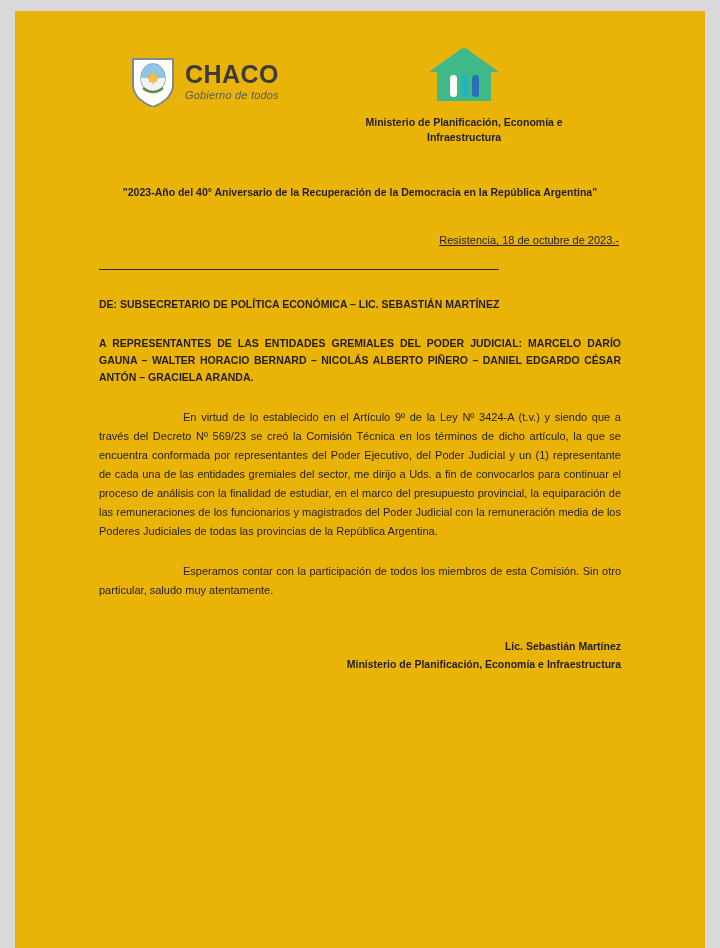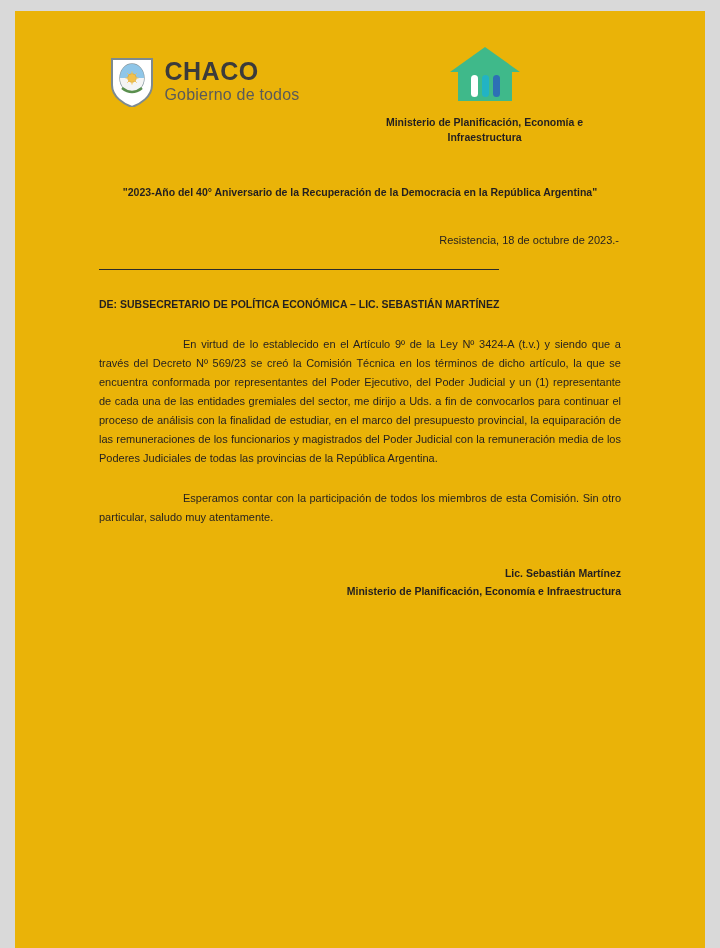--- a/index.html
+++ b/index.html
@@ -45,24 +45,25 @@
     flex-direction: column;
     line-height: 1;
   }
   .chaco-title {
     font-size: 25px;
     font-weight: bold;
     letter-spacing: 0.5px;
     color: #3b3b3b;
   }
   .chaco-sub {
-    font-size: 16px;
+    font-size: 11px;
     color: #5a5a5a;
     margin-top: 3px;
     letter-spacing: 0.2px;
+    font-style: italic;
   }
   
   .min-logo {
     display: flex;
     flex-direction: column;
     align-items: center;
     width: 250px;
   }
   .min-mark {
     width: 74px;
@@ -87,20 +88,21 @@
     font-size: 10.5px;
     font-weight: bold;
     margin-top: 40px;
     line-height: 1.4;
   }
   .place-date {
     text-align: right;
     font-size: 11px;
     margin-top: 34px;
     padding-right: 2px;
+    text-decoration: underline;
   }
   .rule {
     margin-top: 22px;
     width: 400px;
     border-bottom: 1px solid #2b2b2b;
     height: 1px;
   }
   .block-bold {
     font-size: 10.5px;
     font-weight: bold;
@@ -171,20 +173,21 @@
 
     <div class="slogan">"2023-Año del 40° Aniversario de la Recuperación de la Democracia en la República Argentina"</div>
 
     <div class="place-date">Resistencia, 18 de octubre de 2023.-</div>
 
     <div class="rule"></div>
 
     <div class="block-bold first">DE: SUBSECRETARIO DE POLÍTICA ECONÓMICA – LIC. SEBASTIÁN MARTÍNEZ</div>
 
 
+    <div class="block-bold">A REPRESENTANTES DE LAS ENTIDADES GREMIALES DEL PODER JUDICIAL: MARCELO DARÍO GAUNA – WALTER HORACIO BERNARD – NICOLÁS ALBERTO PIÑERO – DANIEL EDGARDO CÉSAR ANTÓN – GRACIELA ARANDA.</div>
 
     <p class="para"><span class="indent"></span><span>En virtud de lo establecido en el Artículo 9º de la Ley Nº 3424-A (t.v.) y siendo que a través del Decreto Nº 569/23 se creó la Comisión Técnica en los términos de dicho artículo, la que se encuentra conformada por representantes del Poder Ejecutivo, del Poder Judicial y un (1) representante de cada una de las entidades gremiales del sector, me dirijo a Uds. a fin de convocarlos para continuar el proceso de análisis con la finalidad de estudiar, en el marco del presupuesto provincial, la equiparación de las remuneraciones de los funcionarios y magistrados del Poder Judicial con la remuneración media de los Poderes Judiciales de todas las provincias de la República Argentina.</span></p>
 
 
     <p class="para"><span class="indent"></span><span>Esperamos contar con la participación de todos los miembros de esta Comisión. Sin otro particular, saludo muy atentamente.</span></p>
 
     <div class="signature">
       <div>Lic. Sebastián Martínez</div>
       <div>Ministerio de Planificación, Economía e Infraestructura</div>
     </div>

